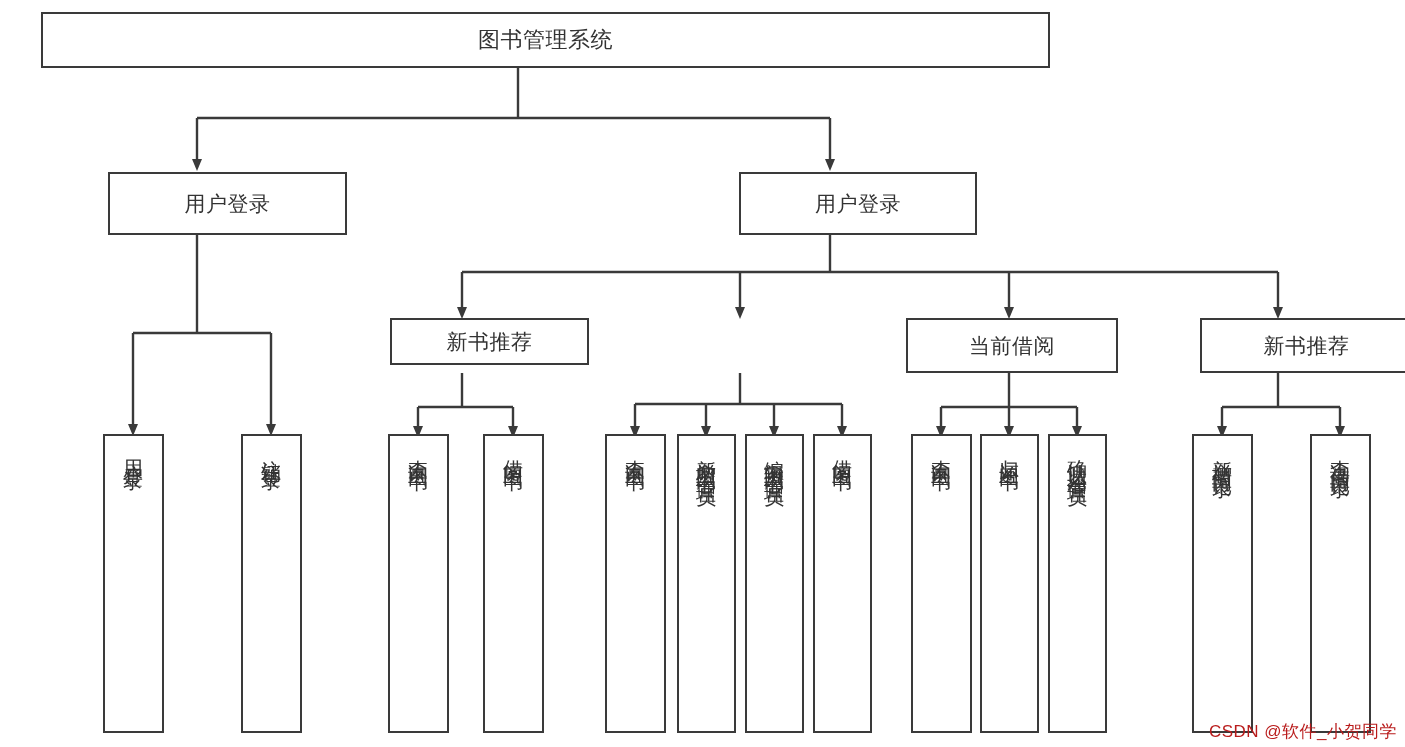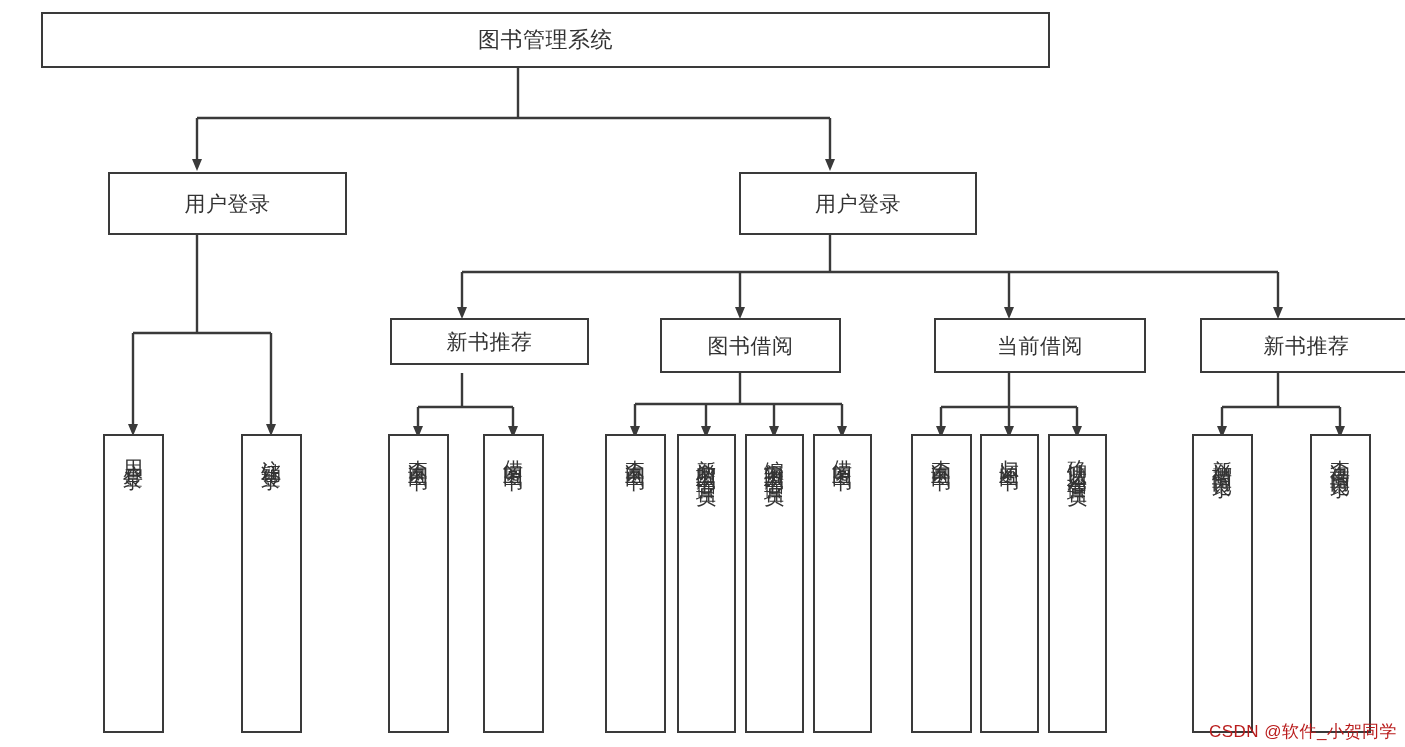--- a/index.html
+++ b/index.html
@@ -142,23 +142,22 @@
   </svg>
 
   <div class="node horiz root" style="left:13px; top:12px; width:1009px; height:56px;">图书管理系统</div>
 
   <div class="node horiz" style="left:80px; top:172px; width:239px; height:63px;">用户登录</div>
 
   <div class="node horiz" style="left:711px; top:172px; width:238px; height:63px;">用户登录</div>
 
   <div class="node horiz" style="left:362px; top:318px; width:199px; height:47px;">新书推荐</div>
 
-  <div class="node horiz" style="left:632px; top:318px; width:181px; height:55px;">图书借阅</div>
-
-  <div class="node horiz" style="left:906px; top:318px; width:212px; height:55px;">当前借阅</div>
+
+  <div class="node horiz" style="left:878px; top:318px; width:212px; height:55px;">当前借阅</div>
 
   <div class="node horiz" style="left:1172px; top:318px; width:213px; height:55px;">新书推荐</div>
 
   <div class="node vert" style="left:103px; top:434px; width:61px; height:299px;">
     <span class="vtext">用户登录</span>
   </div>
   <div class="node vert" style="left:241px; top:434px; width:61px; height:299px;">
     <span class="vtext">注销登录</span>
   </div>
 

